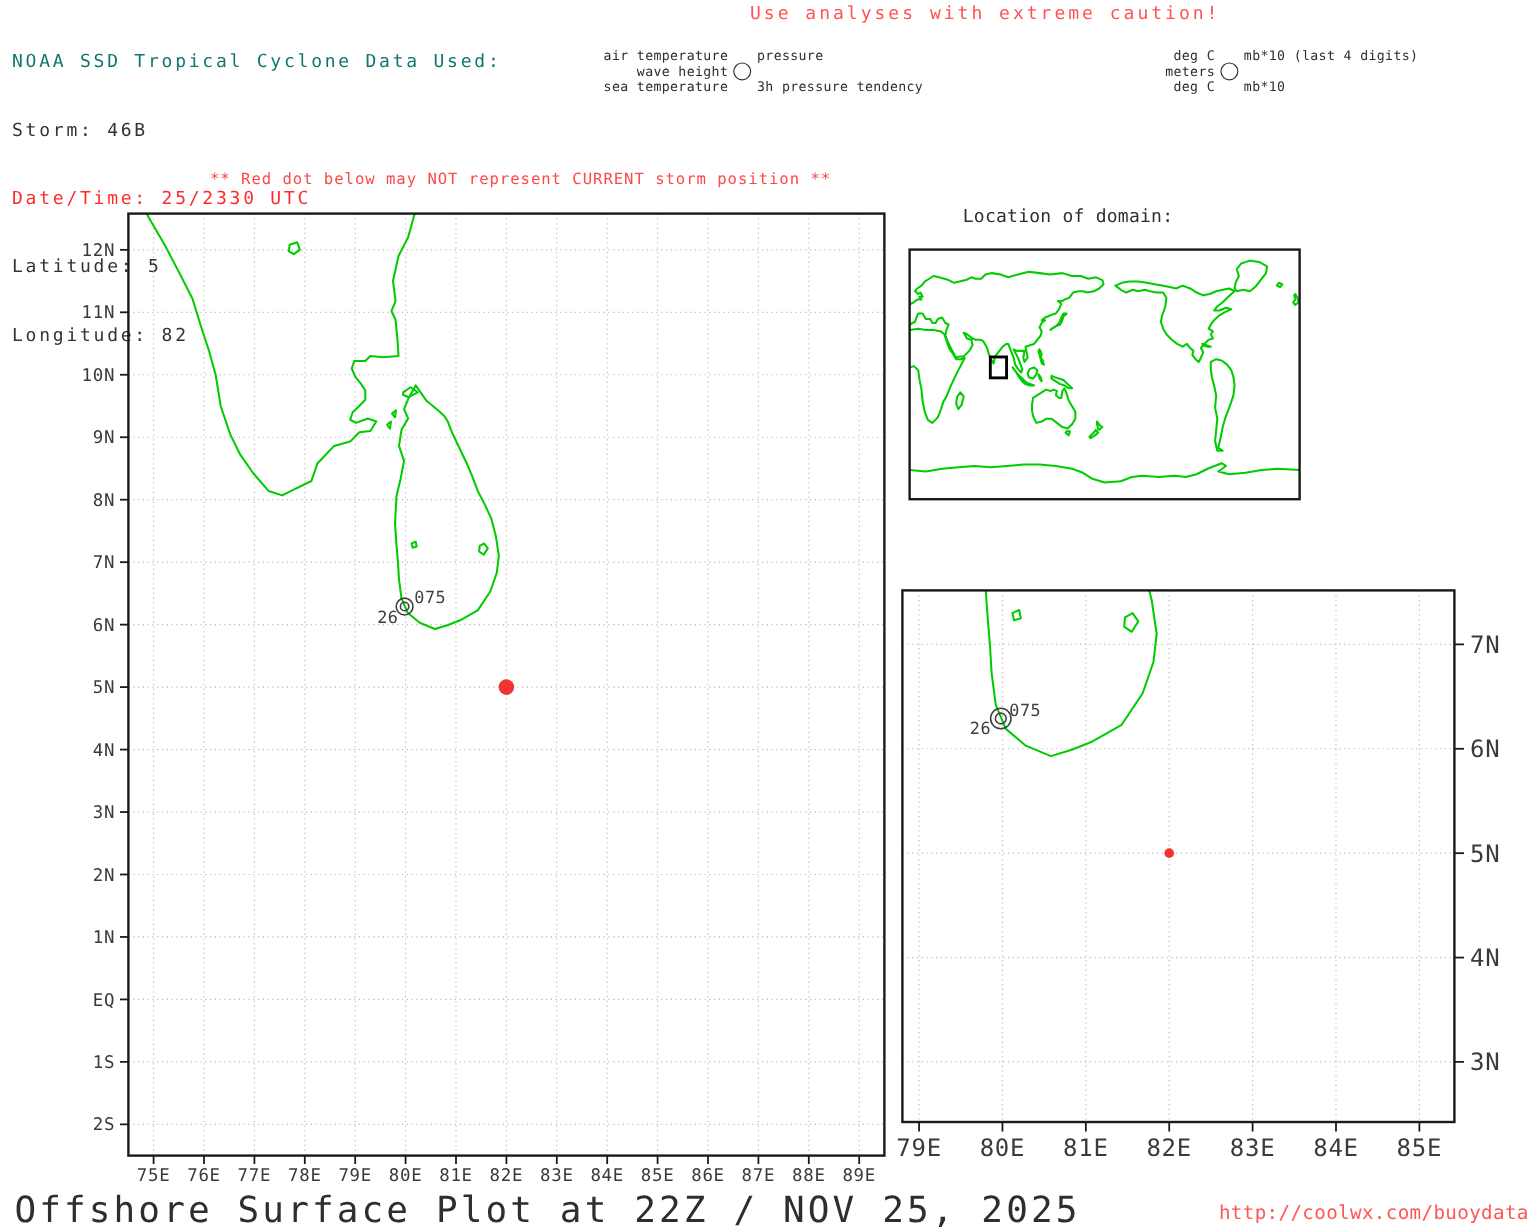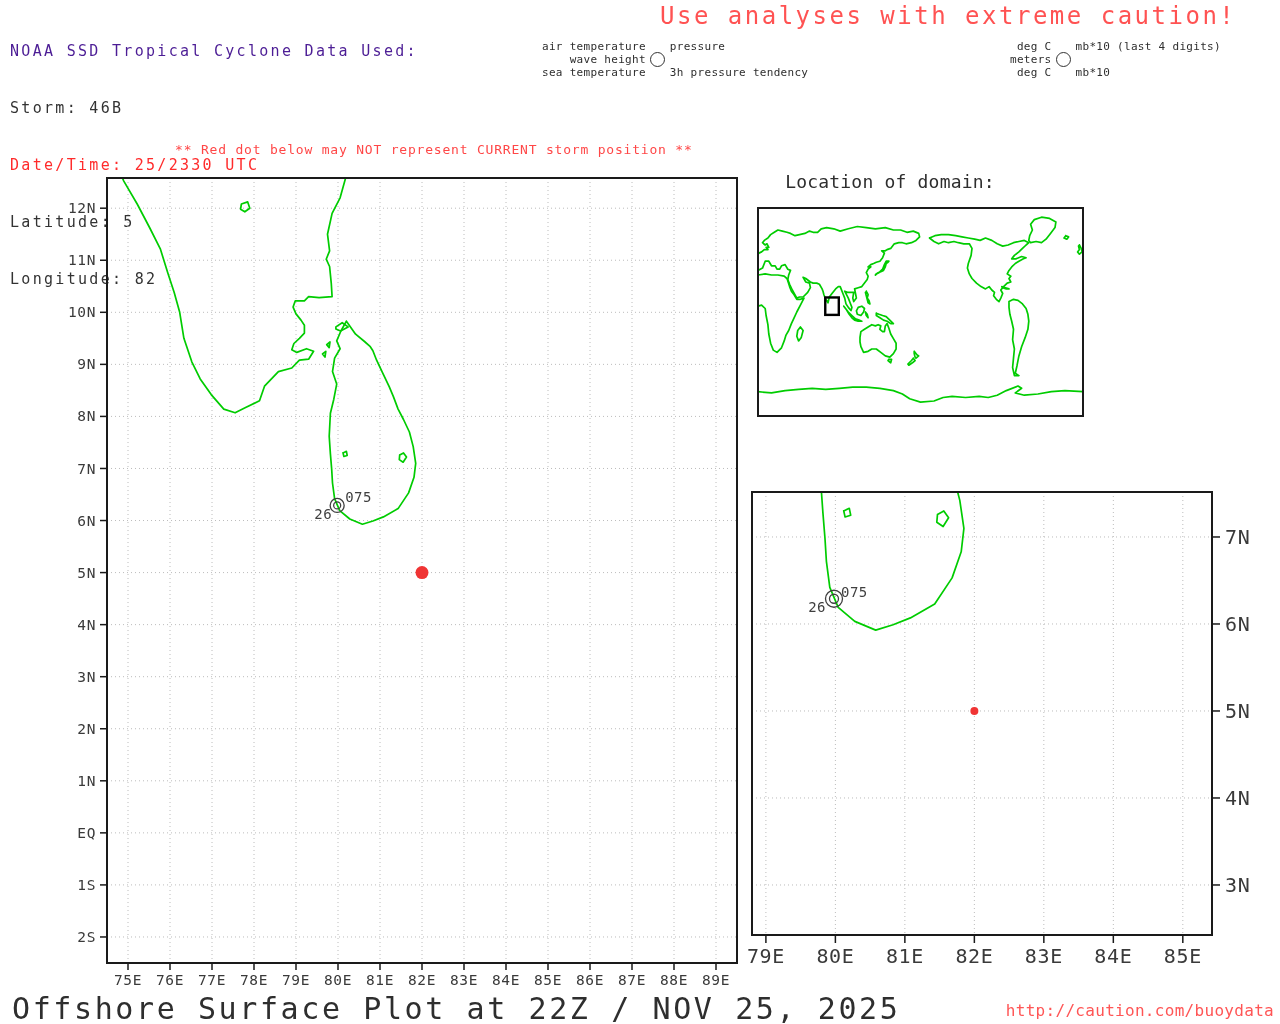--- a/index.html
+++ b/index.html
@@ -1,33 +1,33 @@
 <!DOCTYPE html>
 <html><head>
 <meta charset="utf-8">
 <style>
   html,body{margin:0;padding:0;background:#ffffff;}
   #canvas{position:relative;width:1280px;height:1024px;background:#ffffff;overflow:hidden;
           font-family:"DejaVu Sans Mono",monospace;}
   .abs{position:absolute;white-space:pre;}
   
   #info{left:10px;top:4px;font-size:15px;letter-spacing:2.3px;line-height:19px;color:#333333;}
-  .red-lt{color:#4c1d95;}
+  .red-lt{color:#0f766e;}
   .red-bold{color:#ff2b2b;font-weight:normal;}
-  #caution{left:660px;top:2px;font-size:24px;letter-spacing:2.5px;color:#ff5252;}
+  #caution{left:625px;top:2px;font-size:15px;letter-spacing:2.5px;color:#ff5252;}
   
   .legend{display:grid;grid-template-rows:13px 13px 13px;grid-template-columns:auto 24px auto;
           font-size:11px;letter-spacing:0.3px;color:#2e2e2e;align-items:center;}
-  .lg-r{text-align:right;margin-left:39px;}
+  .lg-r{text-align:right;}
   .lg-circle{width:13px;height:13px;border:1.5px solid #333;border-radius:50%;
              grid-row:2;grid-column:2;justify-self:center;}
   #legend-left{left:503px;top:40px;}
   #legend-right{left:952px;top:40px;}
   #warning{left:175px;top:142px;font-size:13px;letter-spacing:0.8px;color:#ff4747;}
-  #domain-title{left:765px;top:171px;width:250px;text-align:center;font-size:18px;
+  #domain-title{left:765px;top:171px;width:250px;text-align:center;font-size:15px;
                 letter-spacing:0.2px;color:#2e2e2e;}
   #footer-title{left:12px;top:991px;font-size:30px;letter-spacing:2.6px;color:#2e2e2e;}
   #footer-url{left:1000px;top:1001px;width:274px;text-align:right;font-size:16px;
               letter-spacing:0.3px;color:#ff5555;}
   
   .grid{stroke:#bcbcbc;stroke-width:1;stroke-dasharray:1 3;fill:none;}
   .coast{stroke:#00cc00;stroke-width:1.7;fill:none;stroke-linejoin:round;stroke-linecap:round;}
   .frame{stroke:#1a1a1a;stroke-width:2;fill:none;}
   .tick{stroke:#1a1a1a;stroke-width:1.5;}
   .axlabel{fill:#3a3a3a;font-family:"DejaVu Sans Mono",monospace;letter-spacing:0.6px;}
@@ -271,15 +271,15 @@
           <text x="825.9939577039279" y="611.7480361351139" text-anchor="end" font-size="14" class="stntext">26</text>
         </g>
         <circle cx="974.356495468278" cy="710.9770227808327" r="4" class="stormdot"></circle>
       </g>
       <clipPath id="clip-zoom">
         <rect x="752" y="492" width="460" height="443"></rect>
       </clipPath>
     </svg>
 
   <div id="footer-title" class="abs">Offshore Surface Plot at 22Z / NOV 25, 2025</div>
-  <div id="footer-url" class="abs">http://caution.com/buoydata</div>
+  <div id="footer-url" class="abs">http://coolwx.com/buoydata</div>
 
 </div>
 
 </body></html>

